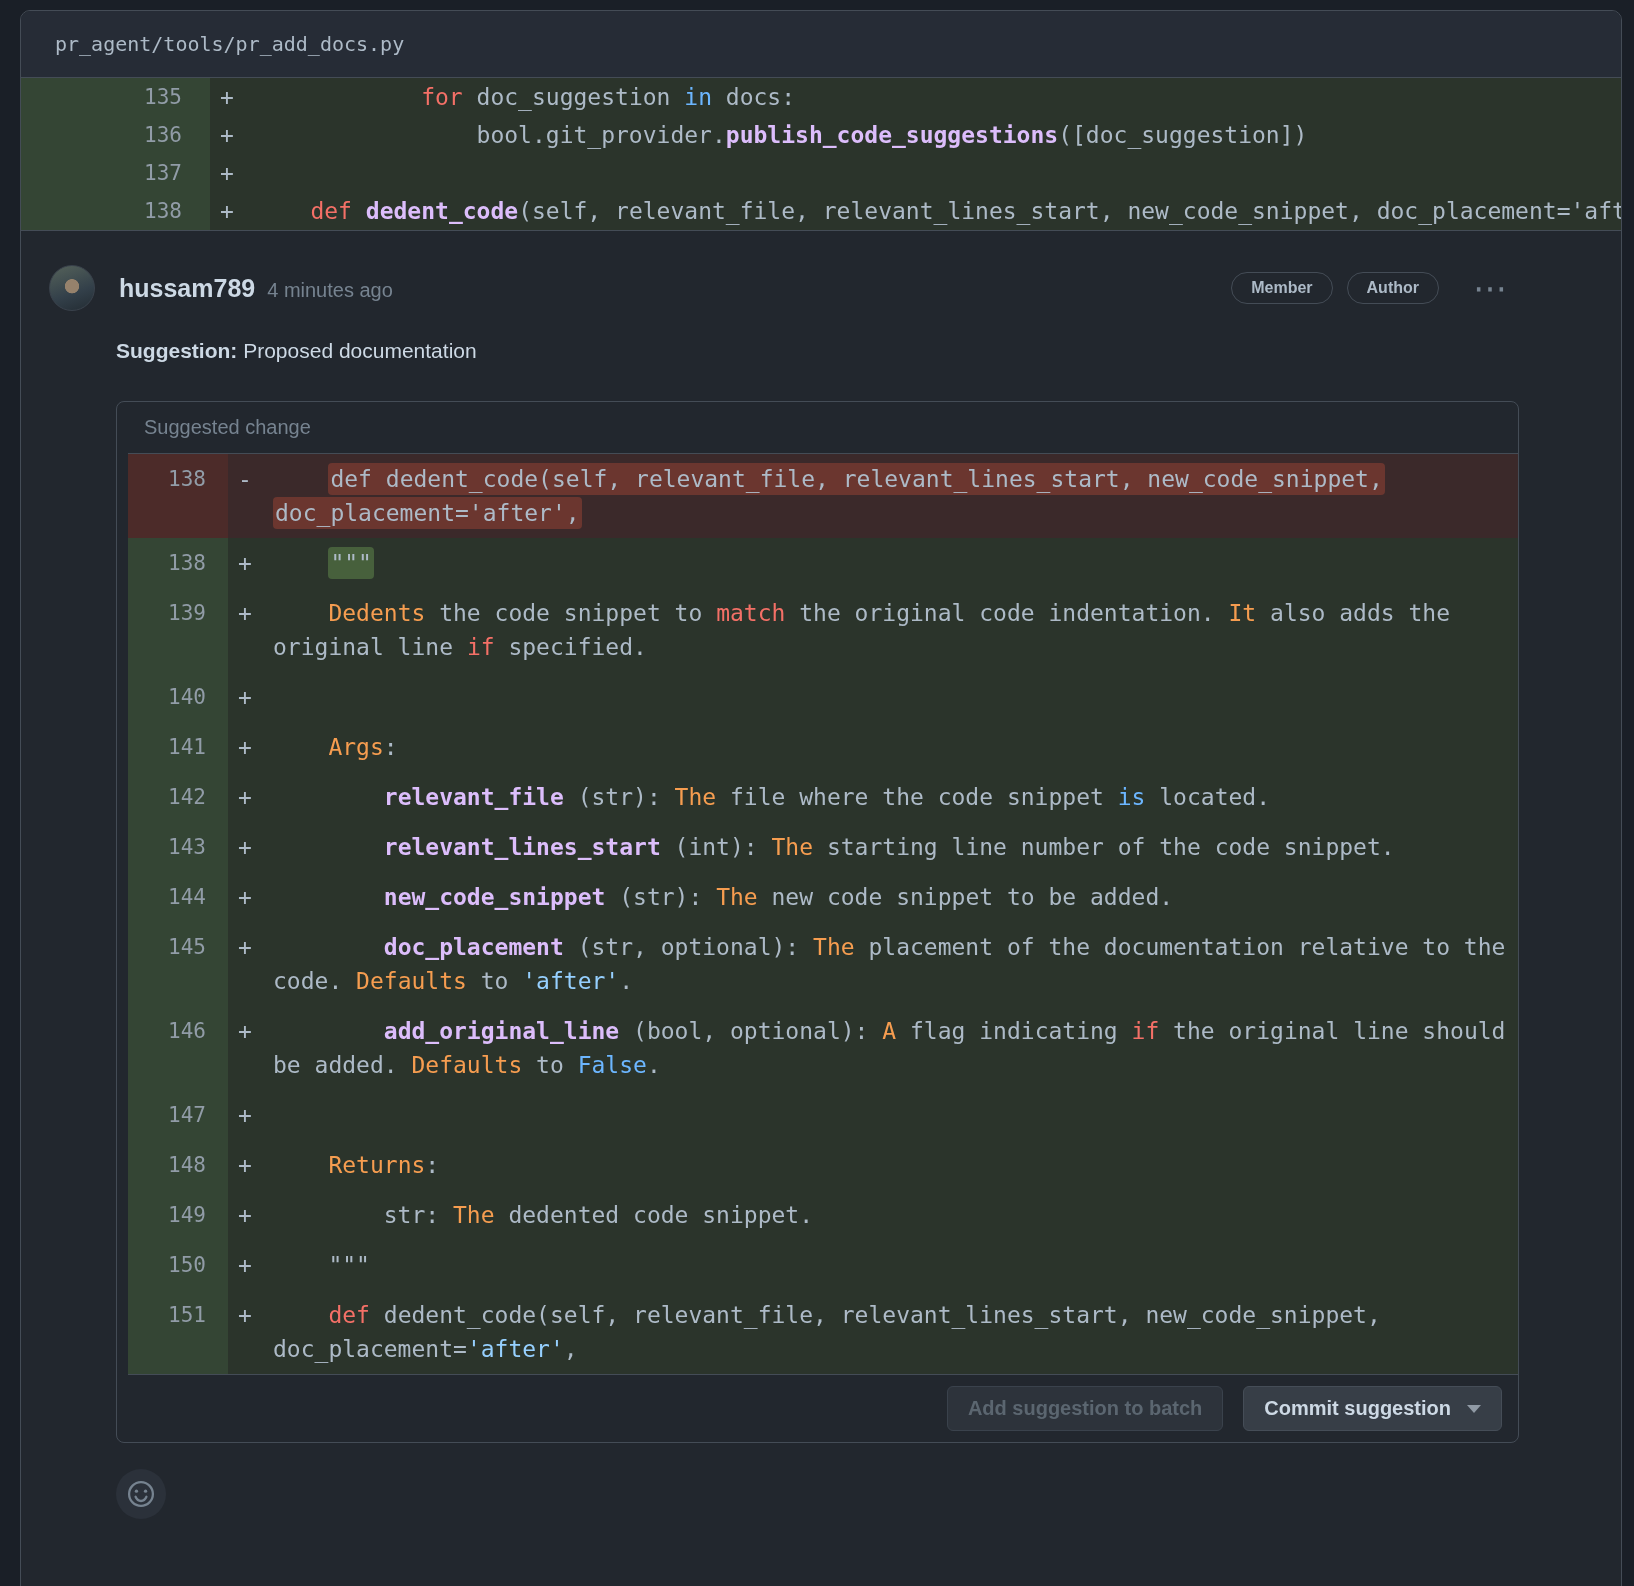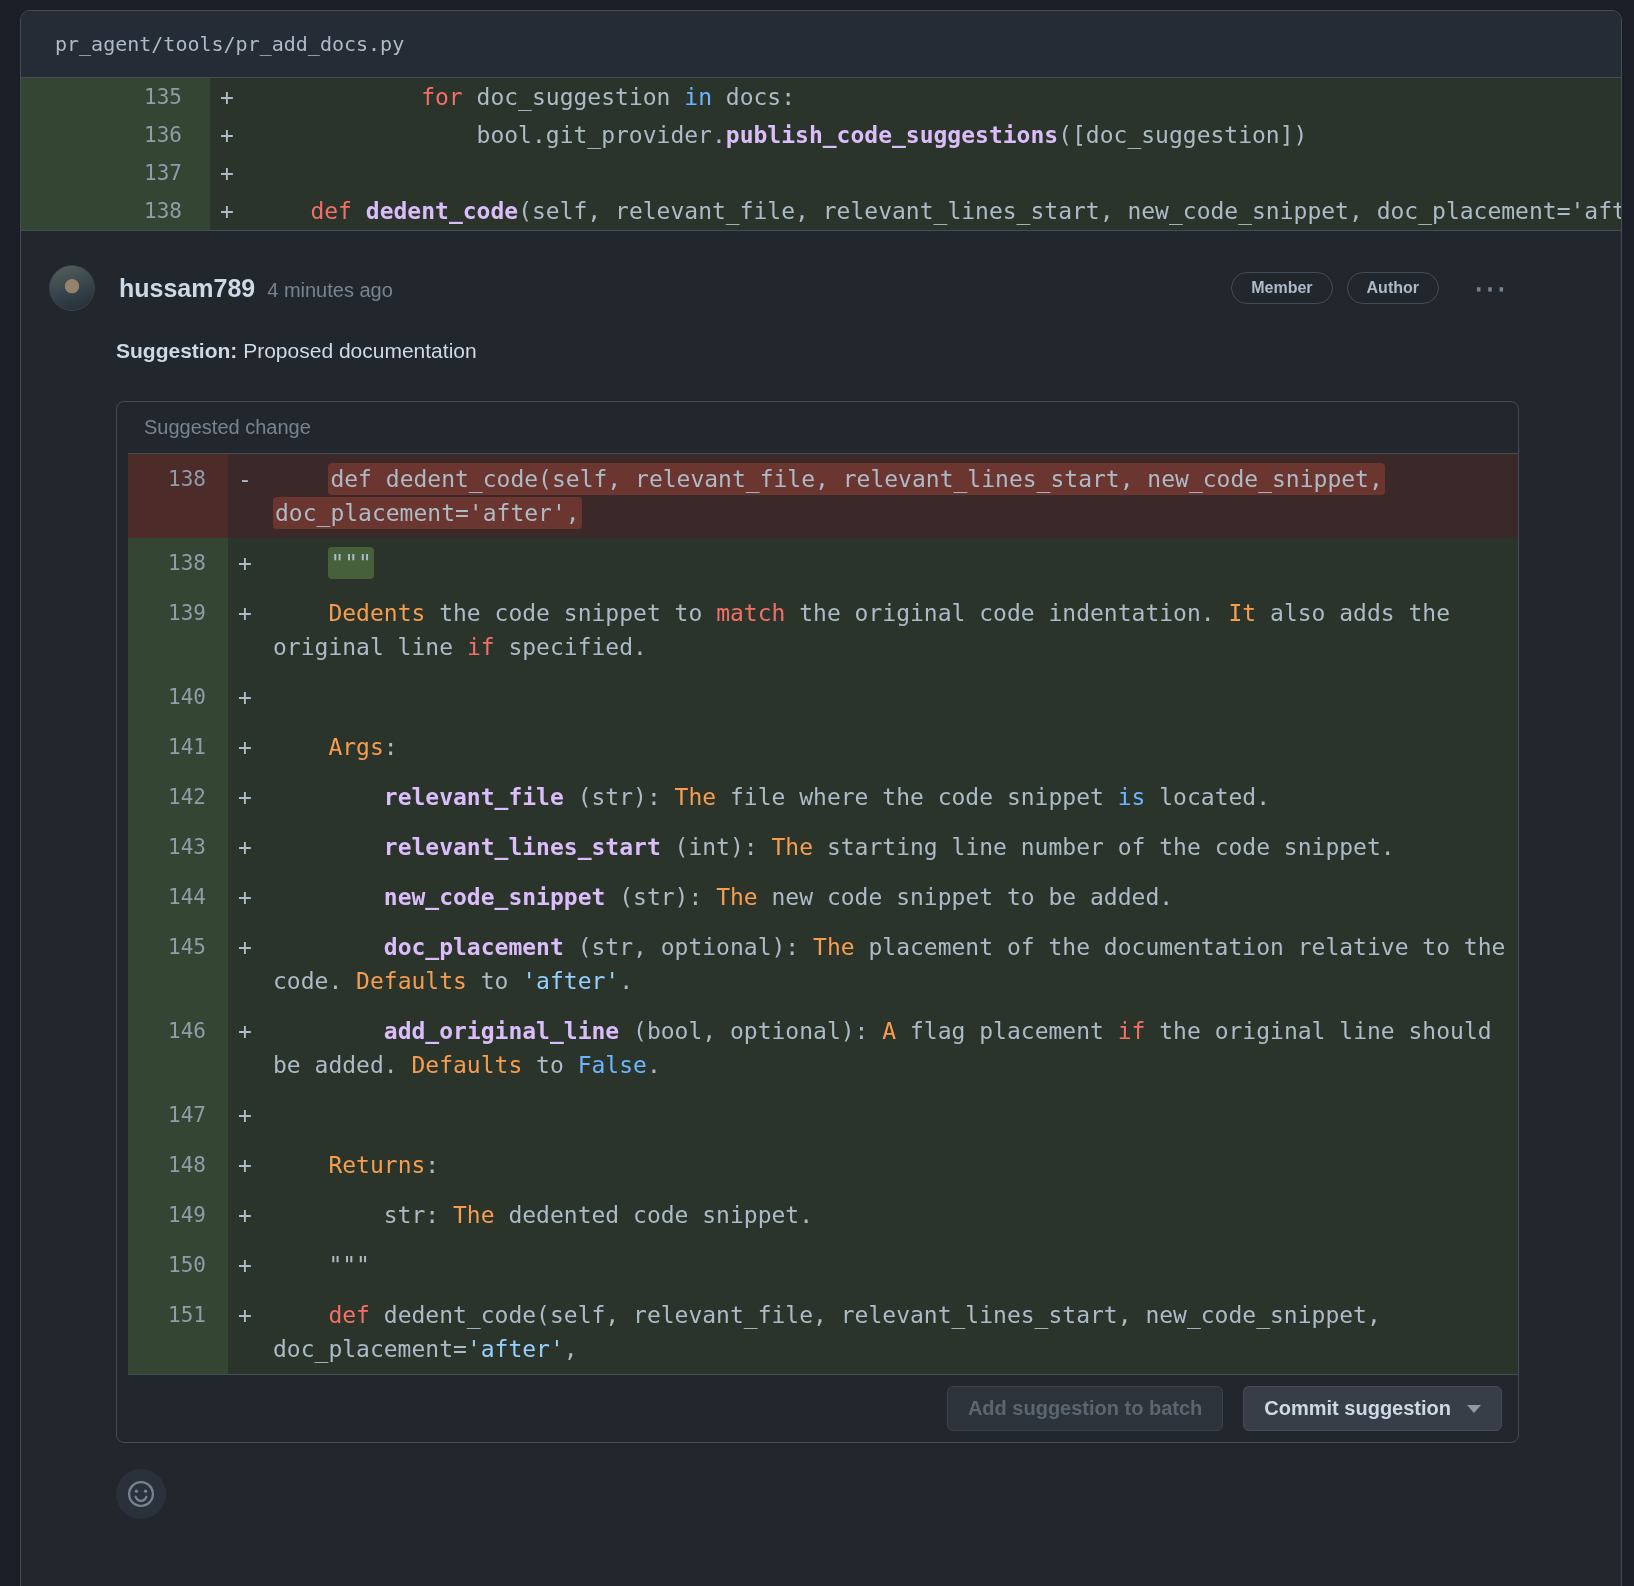--- a/index.html
+++ b/index.html
@@ -213,21 +213,21 @@
             <div class="sign">+</div>
             <div class="content">
               <div class="code-text"><span class="tok-d">        </span><span class="tok-p">doc_placement</span><span class="tok-d"> (str, optional): </span><span class="tok-o">The</span><span class="tok-d"> placement of the documentation relative to the</span></div>
               <div class="code-text"><span class="tok-d">code. </span><span class="tok-o">Defaults</span><span class="tok-d"> to </span><span class="tok-s">'after'</span><span class="tok-d">.</span></div>
             </div>
           </div>
           <div class="diff-row row-add">
             <div class="gutter">146</div>
             <div class="sign">+</div>
             <div class="content">
-              <div class="code-text"><span class="tok-d">        </span><span class="tok-p">add_original_line</span><span class="tok-d"> (bool, optional): </span><span class="tok-o">A</span><span class="tok-d"> flag placement </span><span class="tok-k">if</span><span class="tok-d"> the original line should</span></div>
+              <div class="code-text"><span class="tok-d">        </span><span class="tok-p">add_original_line</span><span class="tok-d"> (bool, optional): </span><span class="tok-o">A</span><span class="tok-d"> flag indicating </span><span class="tok-k">if</span><span class="tok-d"> the original line should</span></div>
               <div class="code-text"><span class="tok-d">be added. </span><span class="tok-o">Defaults</span><span class="tok-d"> to </span><span class="tok-c">False</span><span class="tok-d">.</span></div>
             </div>
           </div>
           <div class="diff-row row-add">
             <div class="gutter">147</div>
             <div class="sign">+</div>
             <div class="content">
               <div class="code-text">&nbsp;</div>
             </div>
           </div>

